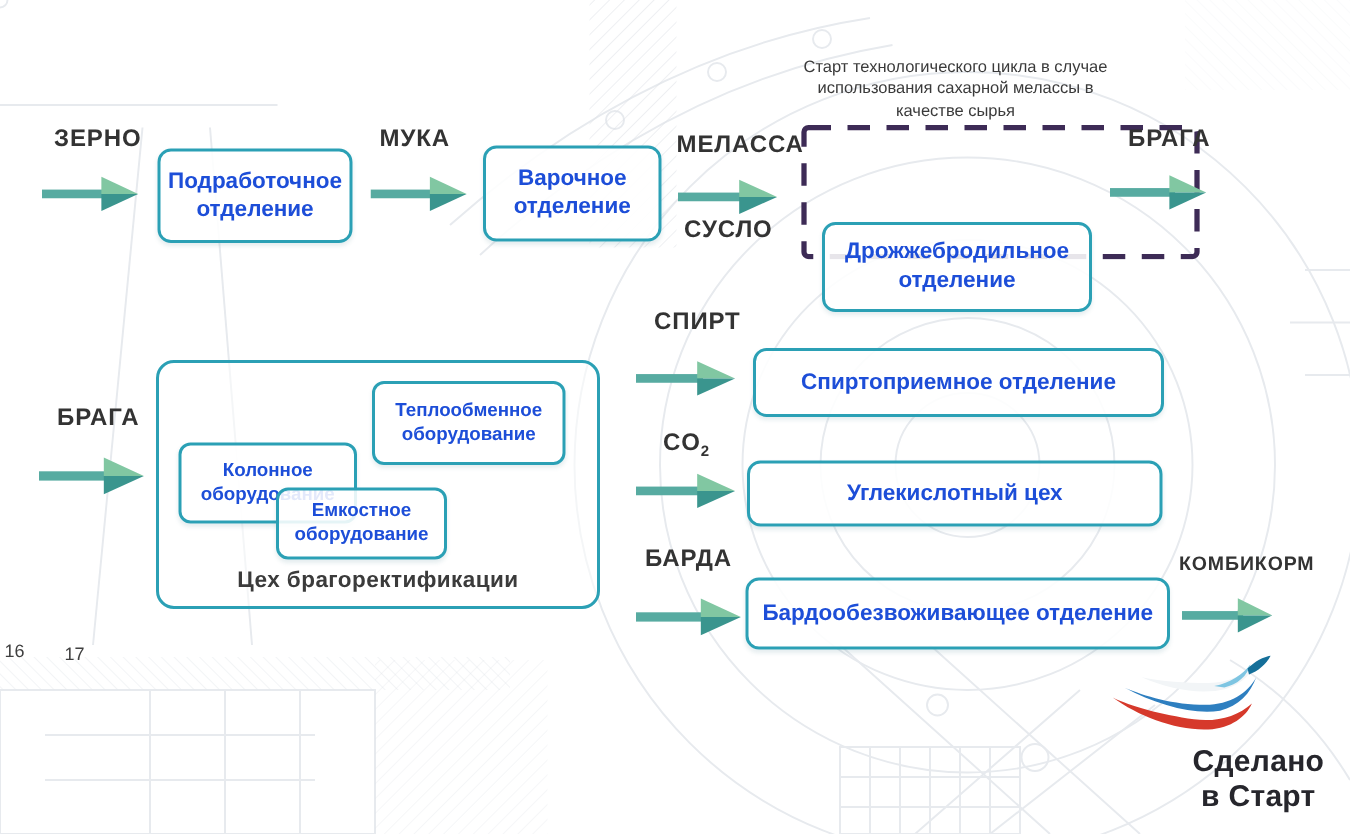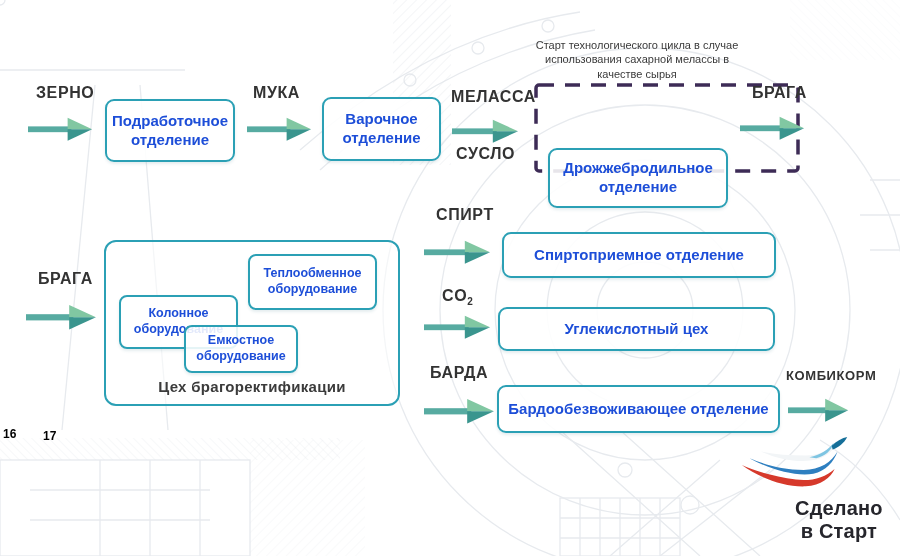--- a/index.html
+++ b/index.html
@@ -32,21 +32,21 @@
   .group-title{
     position:absolute;left:0;right:0;bottom:9px;text-align:center;
     font-size:15px;font-weight:600;color:#3b3b3b;letter-spacing:0.3px;
   }
   .dashed-zone{position:absolute;}
   .note{
     position:absolute;font-size:11px;line-height:1.3;text-align:center;
     color:#3a3a3a;font-weight:500;
   }
   .watermark{
-    position:absolute;font-size:12px;font-weight:700;color:#000000;
+    position:absolute;font-size:12px;font-weight:400;color:#404040;
   }
   .logo-bird{position:absolute;}
   .logo-text{
     position:absolute;font-size:20px;font-weight:700;color:#26262c;
     line-height:1.15;letter-spacing:0.2px;
   }
   sub{font-size:10px;}
 </style>
 </head>
 <body>

